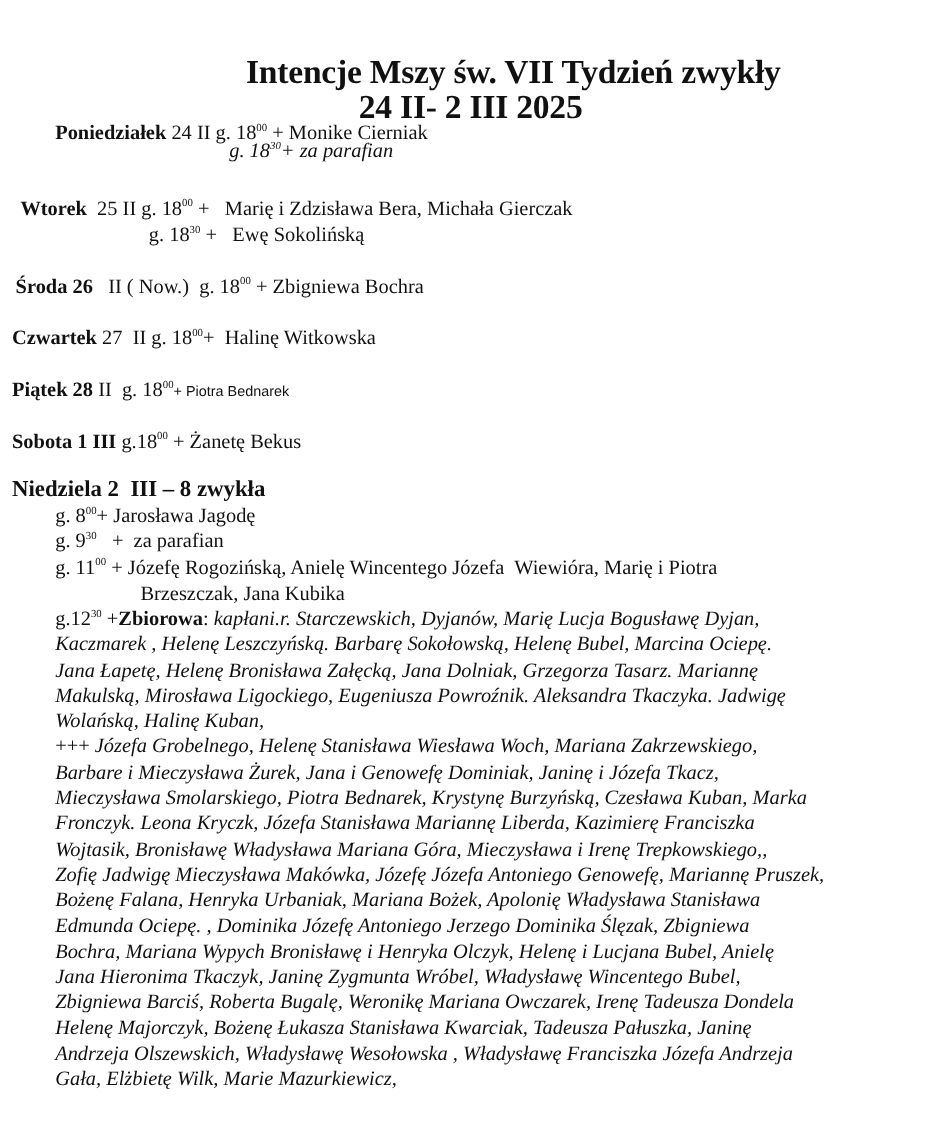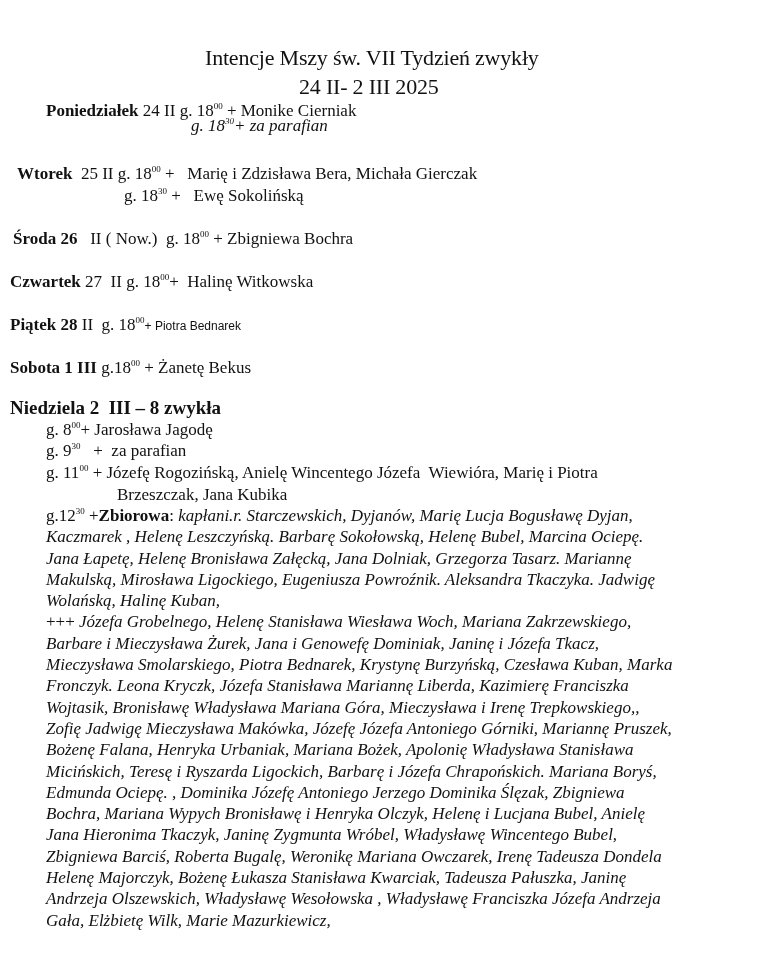--- a/index.html
+++ b/index.html
@@ -1,18 +1,18 @@
 <!DOCTYPE html>
 <html><head>
 <meta charset="utf-8">
 <style>
   html, body { margin:0; padding:0; background:#ffffff; }
   body { width:783px; height:957px; overflow:hidden; position:relative; color:#111; font-family:"Liberation Serif", serif; }
   .abs { position:absolute; white-space:nowrap; }
-  .title { font-weight:normal; font-size:22px; letter-spacing:-0.2px; }
+  .title { font-weight:bold; font-size:28px; letter-spacing:-0.2px; }
   .line { font-size:17px; line-height:20px; }
   .sans { font-family:"Liberation Sans", sans-serif; font-size:12px; }
   b { font-weight:bold; }
   sup { font-size:9px; vertical-align:7px; line-height:0; }
   .day-big { font-size:19px; font-weight:bold; }
   .it { font-style:italic; }
   .coll { position:absolute; left:46px; top:505px; width:700px; font-size:17px; line-height:21.3px; white-space:normal; }
   .coll p { margin:0; white-space:nowrap; }
 </style>
 </head>
@@ -68,23 +68,22 @@
   <p><span>g.12</span><sup>30</sup><span> +</span><b>Zbiorowa</b><span>: </span><span class="it">kapłani.r. Starczewskich, Dyjanów, Marię Lucja Bogusławę  Dyjan,</span></p>
   <p class="it">Kaczmarek , Helenę Leszczyńską. Barbarę Sokołowską, Helenę Bubel, Marcina Ociepę.</p>
   <p class="it">Jana Łapetę, Helenę Bronisława Załęcką, Jana Dolniak, Grzegorza Tasarz. Mariannę</p>
   <p class="it">Makulską, Mirosława Ligockiego, Eugeniusza Powroźnik. Aleksandra Tkaczyka. Jadwigę</p>
   <p class="it">Wolańską, Halinę Kuban,</p>
   <p><span style="white-space:pre">+++ </span><span class="it">Józefa Grobelnego, Helenę Stanisława Wiesława Woch, Mariana Zakrzewskiego,</span></p>
   <p class="it">Barbare i Mieczysława Żurek, Jana i Genowefę Dominiak, Janinę i Józefa Tkacz,</p>
   <p class="it">Mieczysława Smolarskiego, Piotra Bednarek, Krystynę Burzyńską, Czesława Kuban, Marka</p>
   <p class="it">Fronczyk. Leona Kryczk, Józefa Stanisława  Mariannę Liberda, Kazimierę Franciszka</p>
   <p class="it">Wojtasik, Bronisławę Władysława Mariana Góra, Mieczysława i Irenę Trepkowskiego,,</p>
-  <p class="it">Zofię Jadwigę Mieczysława Makówka, Józefę Józefa Antoniego Górniki, Mariannę Pruszek,</p>
+  <p class="it">Zofię Jadwigę Mieczysława Makówka, Józefę Józefa Antoniego Genowefę, Mariannę Pruszek,</p>
   <p class="it">Bożenę Falana, Henryka Urbaniak, Mariana Bożek,  Apolonię Władysława Stanisława</p>
-  <p class="it">Micińskich, Teresę i Ryszarda Ligockich, Barbarę i Józefa Chrapońskich. Mariana Boryś,</p>
   <p class="it">Edmunda Ociepę. , Dominika  Józefę Antoniego Jerzego Dominika Ślęzak,  Zbigniewa</p>
   <p class="it">Bochra, Mariana Wypych Bronisławę i Henryka Olczyk, Helenę i Lucjana Bubel, Anielę</p>
   <p class="it">Jana Hieronima Tkaczyk, Janinę Zygmunta Wróbel, Władysławę Wincentego Bubel,</p>
   <p class="it">Zbigniewa Barciś, Roberta Bugalę, Weronikę Mariana Owczarek, Irenę Tadeusza Dondela</p>
   <p class="it">Helenę Majorczyk, Bożenę Łukasza Stanisława Kwarciak, Tadeusza Pałuszka, Janinę</p>
   <p class="it">Andrzeja Olszewskich, Władysławę Wesołowska , Władysławę Franciszka Józefa Andrzeja</p>
   <p class="it">Gała, Elżbietę Wilk, Marie Mazurkiewicz,</p>
 </div>
 
 </body></html>

